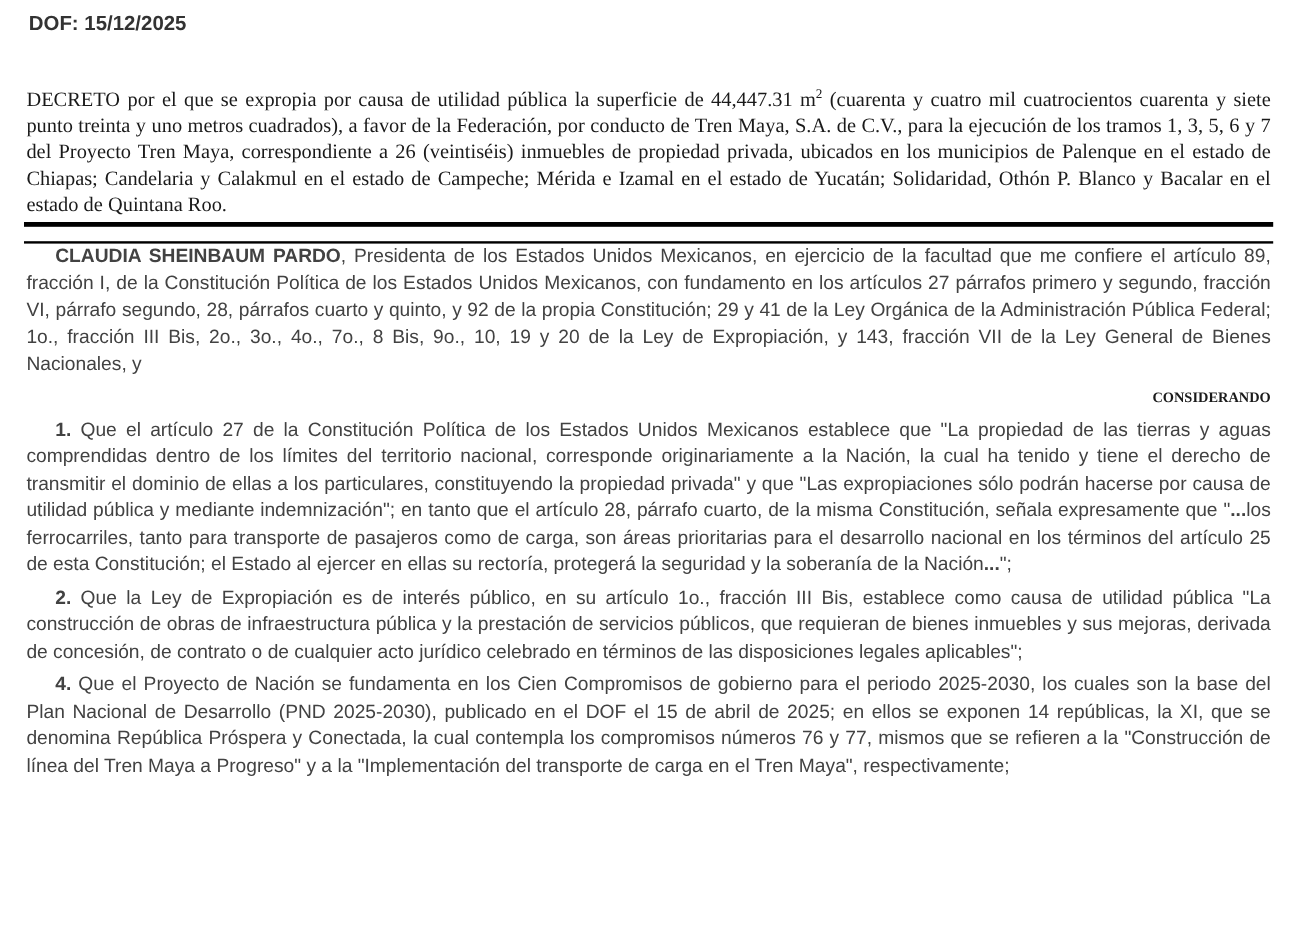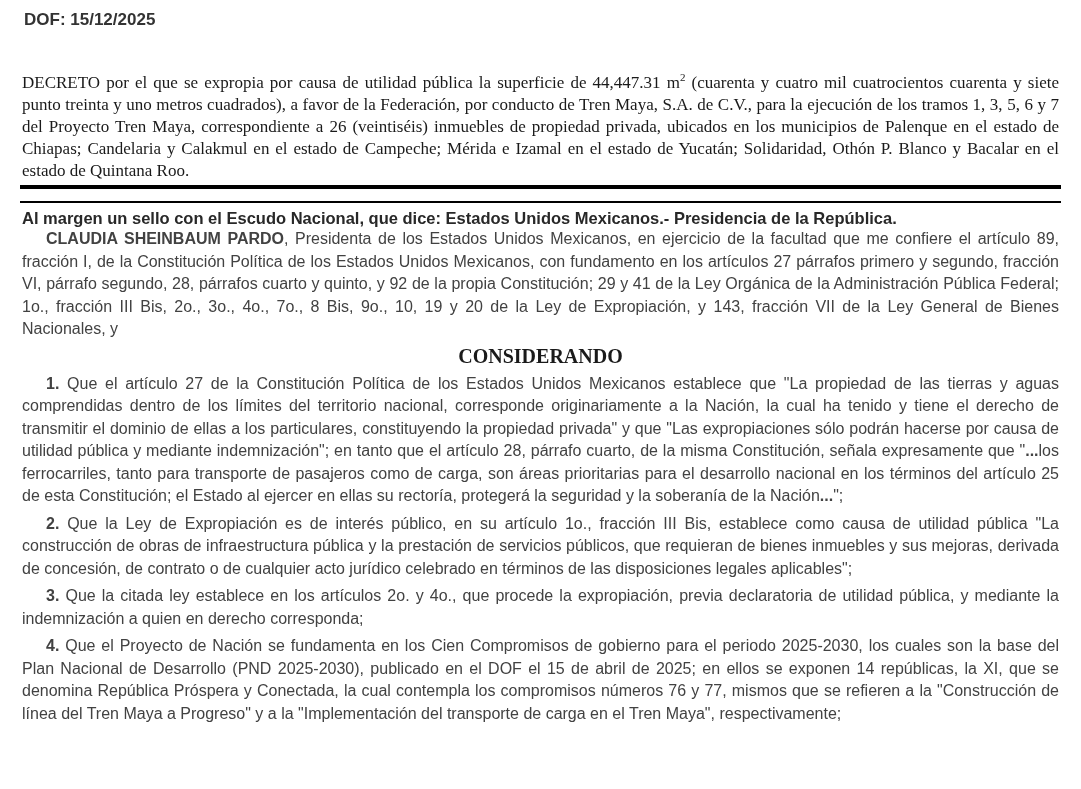--- a/index.html
+++ b/index.html
@@ -31,43 +31,41 @@
     color:var(--seal_color);margin:5px 0 0 0;
   }
   .body-para{
     font-family:"Liberation Sans",sans-serif;font-size:16px;line-height:22.5px;
     color:var(--body_color);text-align:justify;margin:0 0 5px 0;
   }
   .body-para.indent{text-indent:24px;}
   .body-para b{color:var(--body_color);}
   .intro{margin-top:0;}
   .considerando{
-    font-family:"Liberation Serif",serif;font-weight:bold;font-size:20px;line-height:20px;
-    color:var(--summary_color);text-align:center;margin:1px 0 7px 0;
+    font-family:"Liberation Serif",serif;font-weight:bold;font-size:12px;line-height:20px;
+    color:var(--summary_color);text-align:right;margin:1px 0 7px 0;
   }
 </style>
 </head>
 <body>
 
 <div class="page">
 
   <div class="dof-date">DOF: 15/12/2025</div>
 
   <p class="summary"><span>DECRETO por el que se expropia por causa de utilidad pública la superficie de 44,447.31 m</span><sup>2</sup><span> (cuarenta y cuatro mil cuatrocientos cuarenta y siete punto treinta y uno metros cuadrados), a favor de la Federación, por conducto de Tren Maya, S.A. de C.V., para la ejecución de los tramos 1, 3, 5, 6 y 7 del Proyecto Tren Maya, correspondiente a 26 (veintiséis) inmuebles de propiedad privada, ubicados en los municipios de Palenque en el estado de Chiapas; Candelaria y Calakmul en el estado de Campeche; Mérida e Izamal en el estado de Yucatán; Solidaridad, Othón P. Blanco y Bacalar en el estado de Quintana Roo.</span></p>
 
   <div class="rule-thick"></div>
   <div class="rule-thin"></div>
 
-  <p class="seal-line">Al margen un sello con el Escudo Nacional, que dice: Estados Unidos Mexicanos.- Presidencia de la República.</p>
 
   <p class="body-para indent intro"><b>CLAUDIA SHEINBAUM PARDO</b><span>, Presidenta de los Estados Unidos Mexicanos, en ejercicio de la facultad que me confiere el artículo 89, fracción I, de la Constitución Política de los Estados Unidos Mexicanos, con fundamento en los artículos 27 párrafos primero y segundo, fracción VI, párrafo segundo, 28, párrafos cuarto y quinto, y 92 de la propia Constitución; 29 y 41 de la Ley Orgánica de la Administración Pública Federal; 1o., fracción III Bis, 2o., 3o., 4o., 7o., 8 Bis, 9o., 10, 19 y 20 de la Ley de Expropiación, y 143, fracción VII de la Ley General de Bienes Nacionales, y</span></p>
 
   <h2 class="considerando">CONSIDERANDO</h2>
 
   <p class="body-para indent"><b>1.</b><span> Que el artículo 27 de la Constitución Política de los Estados Unidos Mexicanos establece que "La propiedad de las tierras y aguas comprendidas dentro de los límites del territorio nacional, corresponde originariamente a la Nación, la cual ha tenido y tiene el derecho de transmitir el dominio de ellas a los particulares, constituyendo la propiedad privada" y que "Las expropiaciones sólo podrán hacerse por causa de utilidad pública y mediante indemnización"; en tanto que el artículo 28, párrafo cuarto, de la misma Constitución, señala expresamente que "</span><b>...</b><span>los ferrocarriles, tanto para transporte de pasajeros como de carga, son áreas prioritarias para el desarrollo nacional en los términos del artículo 25 de esta Constitución; el Estado al ejercer en ellas su rectoría, protegerá la seguridad y la soberanía de la Nación</span><b>...</b><span>";</span></p>
 
   <p class="body-para indent"><b>2.</b><span> Que la Ley de Expropiación es de interés público, en su artículo 1o., fracción III Bis, establece como causa de utilidad pública "La construcción de obras de infraestructura pública y la prestación de servicios públicos, que requieran de bienes inmuebles y sus mejoras, derivada de concesión, de contrato o de cualquier acto jurídico celebrado en términos de las disposiciones legales aplicables";</span></p>
 
-  <p class="body-para indent"><b>3.</b><span> Que la citada ley establece en los artículos 2o. y 4o., que procede la expropiación, previa declaratoria de utilidad pública, y mediante la indemnización a quien en derecho corresponda;</span></p>
 
   <p class="body-para indent"><b>4.</b><span> Que el Proyecto de Nación se fundamenta en los Cien Compromisos de gobierno para el periodo 2025-2030, los cuales son la base del Plan Nacional de Desarrollo (PND 2025-2030), publicado en el DOF el 15 de abril de 2025; en ellos se exponen 14 repúblicas, la XI, que se denomina República Próspera y Conectada, la cual contempla los compromisos números 76 y 77, mismos que se refieren a la "Construcción de línea del Tren Maya a Progreso" y a la "Implementación del transporte de carga en el Tren Maya", respectivamente;</span></p>
 
 </div>
 
 </body></html>

